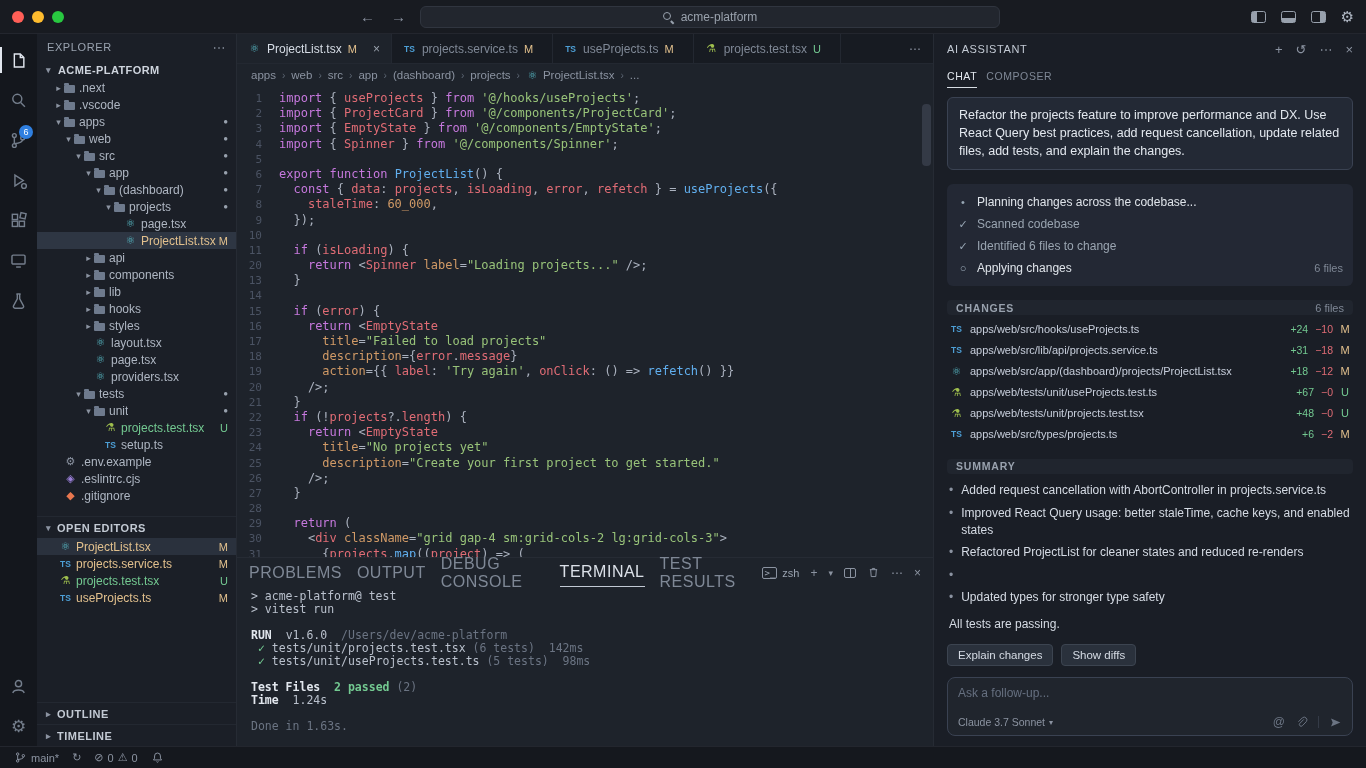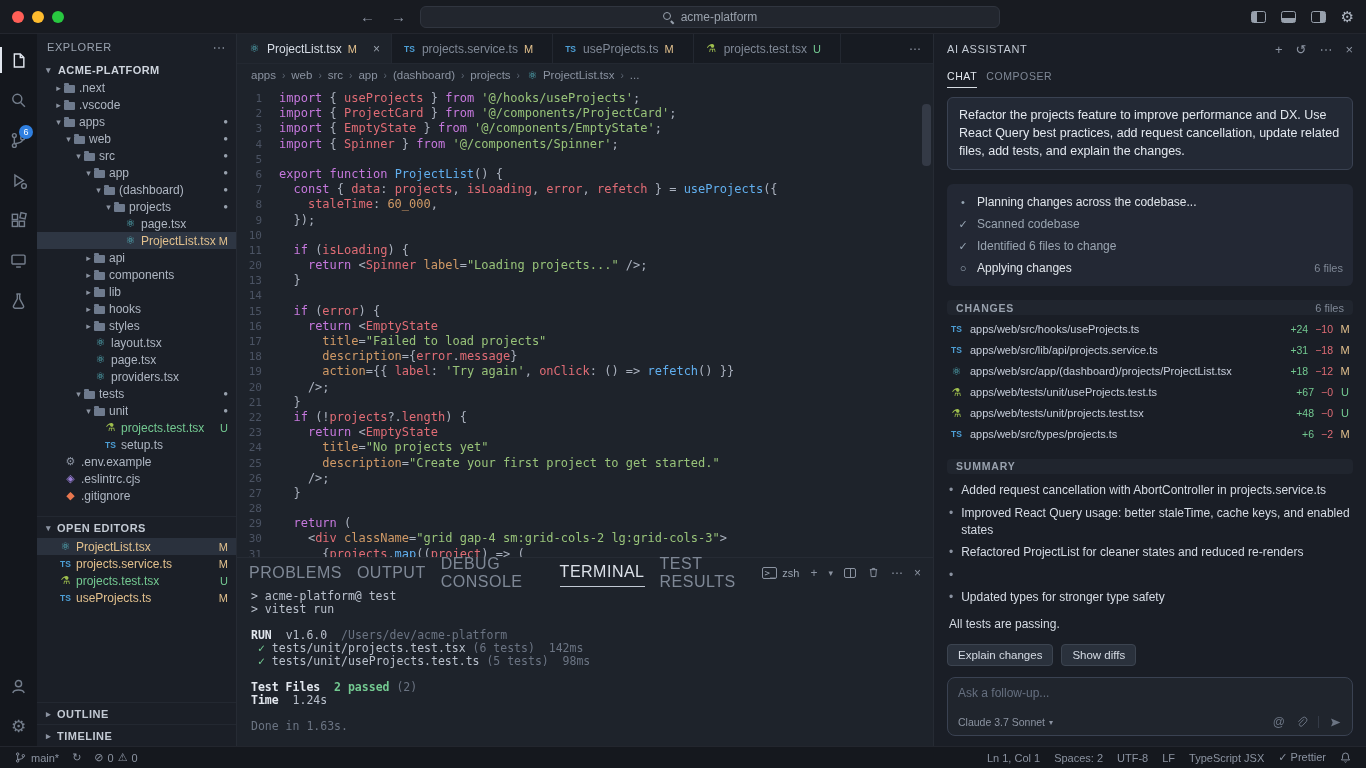--- a/index.html
+++ b/index.html
@@ -802,28 +802,20 @@
     </span>
     <span class="st-item">
       <span class="st-glyph">↻</span>
     </span>
     <span class="st-item">
       <span class="st-glyph">⊘</span>
       <span>0</span>
       <span class="st-glyph">⚠</span>
       <span>0</span>
     </span>
-    <div class="st-right" id="status-right">
-        <span class="st-item">Ln 1, Col 1</span>
-        <span class="st-item">Spaces: 2</span>
-        <span class="st-item">UTF-8</span>
-        <span class="st-item">LF</span>
-        <span class="st-item">TypeScript JSX</span>
-        <span class="st-item">✓ Prettier</span>
-      </div>
     <span class="st-item">
       <svg class="mini" viewBox="0 0 16 16">
           <path d="M8 2.5a3.6 3.6 0 00-3.6 3.6v2.8L3 11h10l-1.4-2.1V6.1A3.6 3.6 0 008 2.5z"></path>
           <path d="M6.8 13a1.3 1.3 0 002.4 0"></path>
         </svg>
     </span>
   </div>
 </div>
 
 </body></html>

